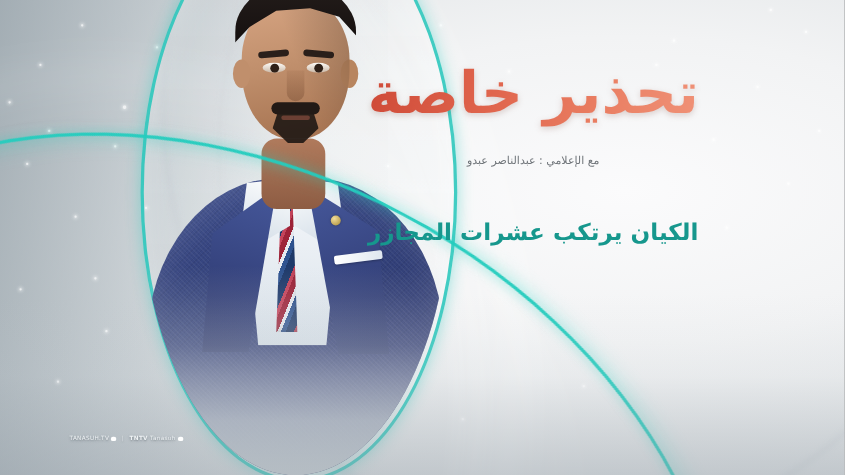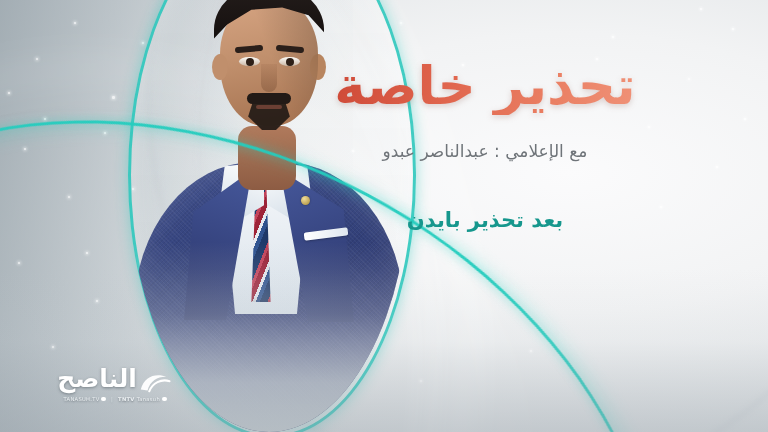--- a/index.html
+++ b/index.html
@@ -255,21 +255,21 @@
     font-size:53px;font-weight:700;line-height:1.12;
     letter-spacing:0;
     background:linear-gradient(95deg,#b8372c 0%,#cf4a38 18%,#e0654d 42%,#ea7f63 64%,#f09379 84%,#ef8a6e 100%);
     -webkit-background-clip:text;background-clip:text;color:transparent;
     -webkit-text-fill-color:transparent;
     filter:drop-shadow(0 2px 3px rgba(120,60,45,.22));
     margin:0;
   }
   #subtitle{
     margin:26px 0 0 0;
-    font-size:17px;font-weight:400;color:#6f7479;letter-spacing:.2px;
+    font-size:10px;font-weight:400;color:#6f7479;letter-spacing:.2px;
   }
   #headline{
     margin:44px 0 0 0;
     color:#16978d;font-weight:700;font-size:21px;line-height:1.5;
   }
   #headline .hl{display:block;}
 
   
   #channel-logo{
     position:absolute;left:50px;bottom:30px;width:130px;text-align:center;
@@ -385,32 +385,25 @@
 
   <div class="arc arc-a"></div>
   <div class="fg-arc-soft"></div>
   <div class="fg-arc"></div>
   <div class="bg-bottom-shade"></div>
 
   <div id="text-block">
     <h1 id="main-title">تحذير خاصة</h1>
     <div id="subtitle">مع الإعلامي : عبدالناصر عبدو</div>
     <div id="headline">
-      <span class="hl">بعد تحذير بايدن</span>
+      <span class="hl">الكيان يرتكب عشرات المجازر</span>
     </div>
   </div>
 
   <div id="channel-logo">
-    <div class="logo-row">
-      <svg class="logo-swoosh" viewBox="0 0 40 26">
-        <path d="M2 22 C6 6, 20 2, 33 7 C24 6, 13 11, 10 23 Z" fill="#ffffff" opacity="0.95"></path>
-        <path d="M12 24 C16 14, 26 9, 36 12" stroke="#ffffff" stroke-width="2.4" fill="none" stroke-linecap="round"></path>
-      </svg>
-      <span class="logo-word">الناصح</span>
-    </div>
     <div class="logo-handles">
       <span class="handle">
         <span class="hdot"></span>
         <span>Tanasuh</span>
         <span class="hbold">TNTV</span>
       </span>
       <span class="hsep">|</span>
       <span class="handle">
         <span class="hdot"></span>
         <span>TANASUH.TV</span>

